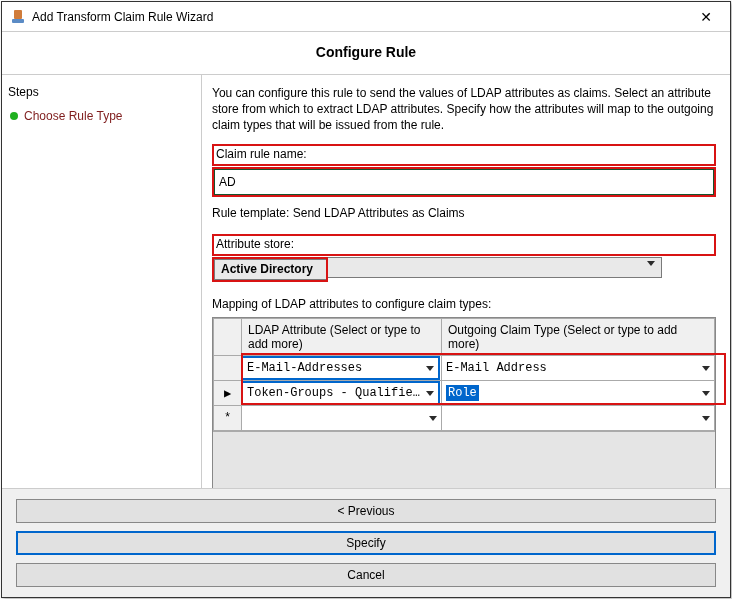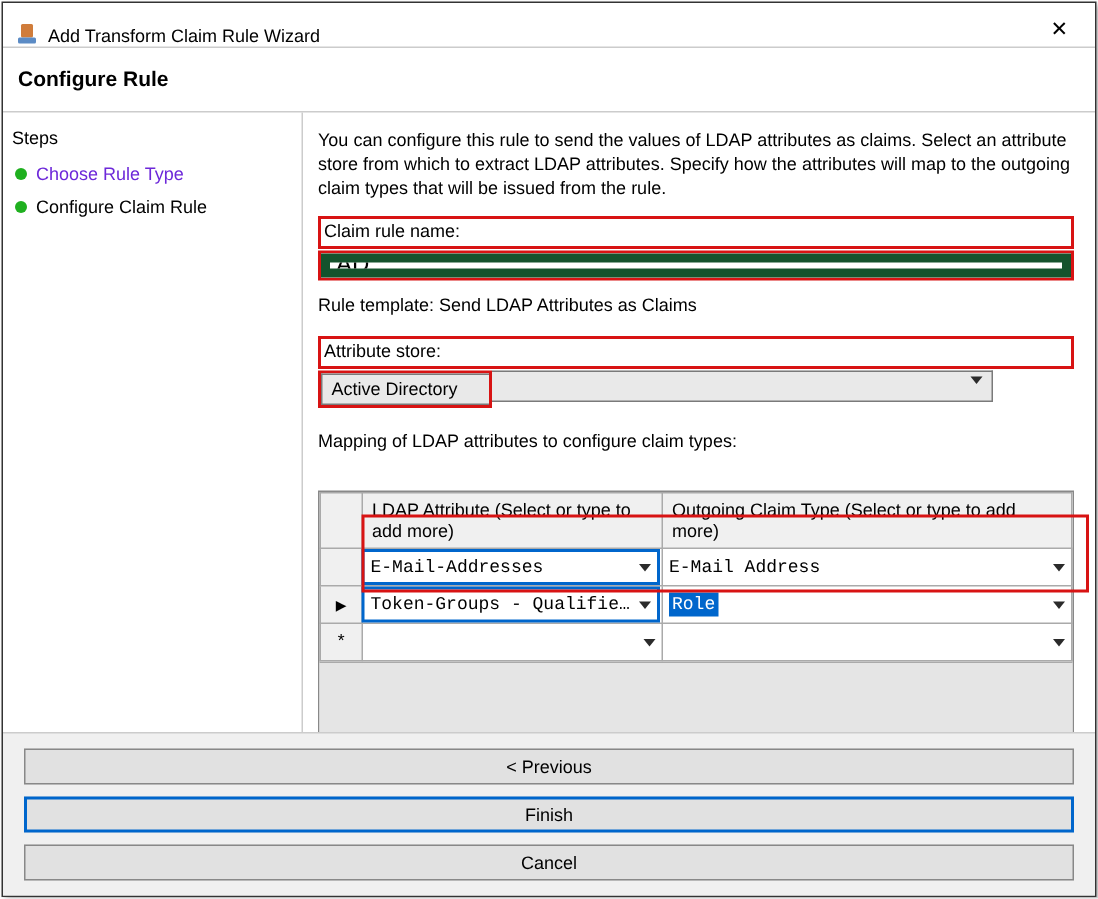--- a/index.html
+++ b/index.html
@@ -1,41 +1,41 @@
 <!DOCTYPE html>
 <html><head>
   <meta charset="utf-8">
   <style>
     * { box-sizing: border-box; margin: 0; padding: 0; }
     body { font-family: "Segoe UI", Tahoma, sans-serif; font-size: 12px; background: #fff; width: 732px; height: 599px; overflow: hidden; }
     .window { border: 1px solid #333; width: 730px; height: 597px; margin: 1px; display: flex; flex-direction: column; background: #fff; box-shadow: 2px 2px 4px rgba(0,0,0,0.3); }
-    .titlebar { height: 30px; display: flex; align-items: flex-end; padding: 0 8px; border-bottom: 1px solid #ccc; background: #fff; }
+    .titlebar { height: 30px; display: flex; align-items: center; padding: 0 8px; border-bottom: 1px solid #ccc; background: #fff; }
     .titlebar-icon { width: 16px; height: 16px; margin-right: 6px; }
     .title-text { flex: 1; font-size: 12px; }
     .close-btn { font-size: 14px; padding: 4px 10px; cursor: pointer; }
-    .subtitle { font-size: 14px; font-weight: bold; padding: 12px 10px 14px 10px; }
+    .subtitle { font-size: 14px; font-weight: bold; padding: 12px 10px 14px 10px; text-align: center; }
     .content { display: flex; flex: 1; border-top: 1px solid #ccc; min-height: 0; }
     .sidebar { width: 200px; border-right: 1px solid #ccc; padding: 8px 0; }
     .sidebar h3 { font-size: 12px; font-weight: normal; padding: 2px 6px 6px 6px; }
     .step { padding: 4px 8px; display: flex; align-items: center; font-size: 12px; }
     .bullet { width: 8px; height: 8px; border-radius: 50%; margin-right: 6px; }
     .bullet-green { background: #1fb01f; }
-    .step-link { color: #6d28d9; }
+    .step-link { color: #7f1d1d; }
     .step-current { color: #000; }
     .main { flex: 1; padding: 10px 14px 10px 10px; overflow: hidden; display: flex; flex-direction: column; }
     .desc { font-size: 12px; margin-bottom: 10px; line-height: 1.35; }
     .redbox { border: 2px solid #d81313; padding: 1px 2px; display: inline-block; margin-bottom: 1px; }
     .lbl { font-size: 12px; display: block; margin-bottom: 2px; }
-    .tinput { width: 100%; height: 14px; font-size: 16px; padding: 2px 4px; border: 6px solid #14532d; }
+    .tinput { width: 100%; height: 26px; font-size: 12px; padding: 2px 4px; border: 1px solid #14532d; }
     .ruletemplate { margin: 8px 0 14px 0; font-size: 12px; }
     .selectwrap { display: flex; width: 450px; margin-bottom: 14px; }
     .select-display { flex: 1; border: 1px solid #7a7a7a; background: #e9e9e9; height: 21px; padding: 2px 6px; font-size: 12px; position: relative; display: flex; align-items: center; }
     .select-arrow { position: absolute; right: 6px; top: 3px; border-left: 4px solid transparent; border-right: 4px solid transparent; border-top: 5px solid #2b2b2b; }
     .maplbl { font-size: 12px; margin-bottom: 6px; }
-    .grid { border: 1px solid #888; margin-top: 20px; }
+    .grid { border: 1px solid #888; }
     .grid table { width: 100%; border-collapse: collapse; table-layout: fixed; }
     .grid th { background: #f0f0f0; border: 1px solid #aaa; font-weight: normal; font-size: 12px; text-align: left; padding: 4px 6px; vertical-align: top; line-height: 1.2; }
     .grid td { border: 1px solid #aaa; padding: 0; height: 24px; font-size: 12px; font-family: Liberation Mono, monospace; }
     .rowhdr { width: 28px; background: #f0f0f0; text-align: center; font-size: 11px; }
     .cellcombo { display: flex; align-items: center; width: 100%; height: 24px; padding: 0 4px; position: relative; }
     .cellcombo .arrow { margin-left: auto; border-left: 4px solid transparent; border-right: 4px solid transparent; border-top: 5px solid #2b2b2b; }
     .celltxt { white-space: nowrap; overflow: hidden; text-overflow: ellipsis; }
     .ccb-blue { border: 2px solid #0066cc; }
     .selected { background: #0066cc; color: #ffffff; padding: 1px 2px; }
     .gridspace { height: 110px; background: #e5e5e5; border-top: 1px solid #aaa; }
@@ -64,44 +64,40 @@
   <div class="subtitle">Configure Rule</div>
 
   <div class="content">
 
     <div class="sidebar">
       <h3>Steps</h3>
       <div class="step">
         <span class="bullet bullet-green"></span>
         <span class="step-link">Choose Rule Type</span>
       </div>
-      <div class="step">
-        <span class="bullet bullet-green"></span>
-        <span class="step-current">Configure Claim Rule</span>
-      </div>
     </div>
 
     <div class="main">
       <div class="desc">You can configure this rule to send the values of LDAP attributes as claims. Select an attribute store from which to extract LDAP attributes. Specify how the attributes will map to the outgoing claim types that will be issued from the rule.</div>
 
       <span class="redbox">
         <span class="lbl">Claim rule name:</span>
       </span>
       <span class="redbox" style="display:block;padding:0;">
         <input class="tinput" type="text" value="AD" style="">
       </span>
 
       <div class="ruletemplate">Rule template: Send LDAP Attributes as Claims</div>
 
       <span class="redbox">
         <span class="lbl">Attribute store:</span>
       </span>
       <div class="selectwrap">
         <span class="redbox" style="padding:0;">
-          <div class="select-display" style="width:112px; border-right:none;">
+          <div class="select-display" style="width:112px; border-right:none;font-weight:bold;">
             <span>Active Directory</span>
           </div>
         </span>
         <div class="select-display" style="border-left:none;">
           <span class="select-arrow"></span>
         </div>
       </div>
 
       <div class="maplbl">Mapping of LDAP attributes to configure claim types:</div>
 
@@ -166,16 +162,16 @@
           <div class="gridspace"></div>
         </div>
 
         <div class="redbox-grid" style="left:29px; top:36px; width:485px; height:52px;"></div>
       </div>
     </div>
   </div>
 
   <div class="footer">
     <button class="btn">&lt; Previous</button>
-    <button class="btn btn-primary">Finish</button>
+    <button class="btn btn-primary">Specify</button>
     <button class="btn">Cancel</button>
   </div>
 </div>
 
 </body></html>

